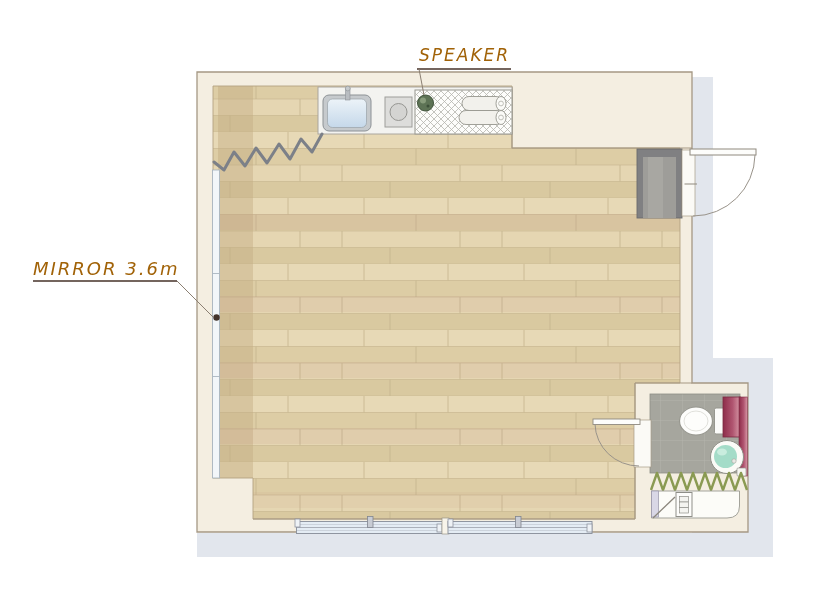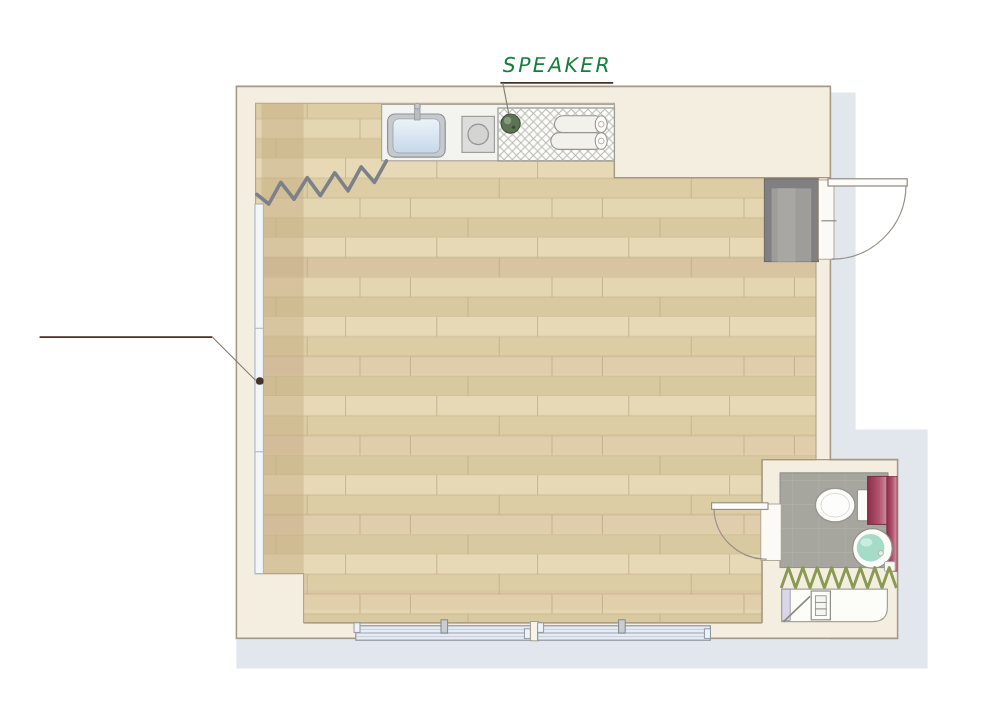--- a/index.html
+++ b/index.html
@@ -1,19 +1,19 @@
 <!DOCTYPE html>
 <html><head>
 <meta charset="utf-8">
 <style>
   html,body{margin:0;padding:0;background:#ffffff;}
   #stage{position:relative;width:840px;height:594px;background:#ffffff;overflow:hidden;
          font-family:"DejaVu Sans", sans-serif;}
   #stage svg{position:absolute;left:0;top:0;}
-  .plan-label{position:absolute;color:#15803d;font-style:italic;font-weight:500;
+  .plan-label{position:absolute;color:#a16207;font-style:italic;font-weight:500;
               letter-spacing:2px;white-space:nowrap;font-family:"DejaVu Sans",sans-serif;}
   #mirror-label{left:33px;top:258px;font-size:18px;}
   #speaker-label{left:419px;top:45px;font-size:17px;}
 </style>
 </head>
 <body>
 
 <div id="stage">
 <svg width="840" height="594" viewBox="0 0 840 594">
   <defs>
@@ -174,14 +174,15 @@
     <path d="M33,281 H177" stroke="#463228" stroke-width="1.4"></path>
     <path d="M177,281 L213,317" stroke="#8b7f72" stroke-width="1"></path>
     <circle cx="216.5" cy="317.5" r="3.2" fill="#44342c"></circle>
   </g>
   <g>
     <path d="M417,69 H511" stroke="#463228" stroke-width="1.4"></path>
     <path d="M419,69 L424,95" stroke="#8b7f72" stroke-width="1"></path>
   </g>
 </svg>
 
+<div class="plan-label" id="mirror-label">MIRROR 3.6m</div>
 <div class="plan-label" id="speaker-label">SPEAKER</div>
 </div>
 
 </body></html>

